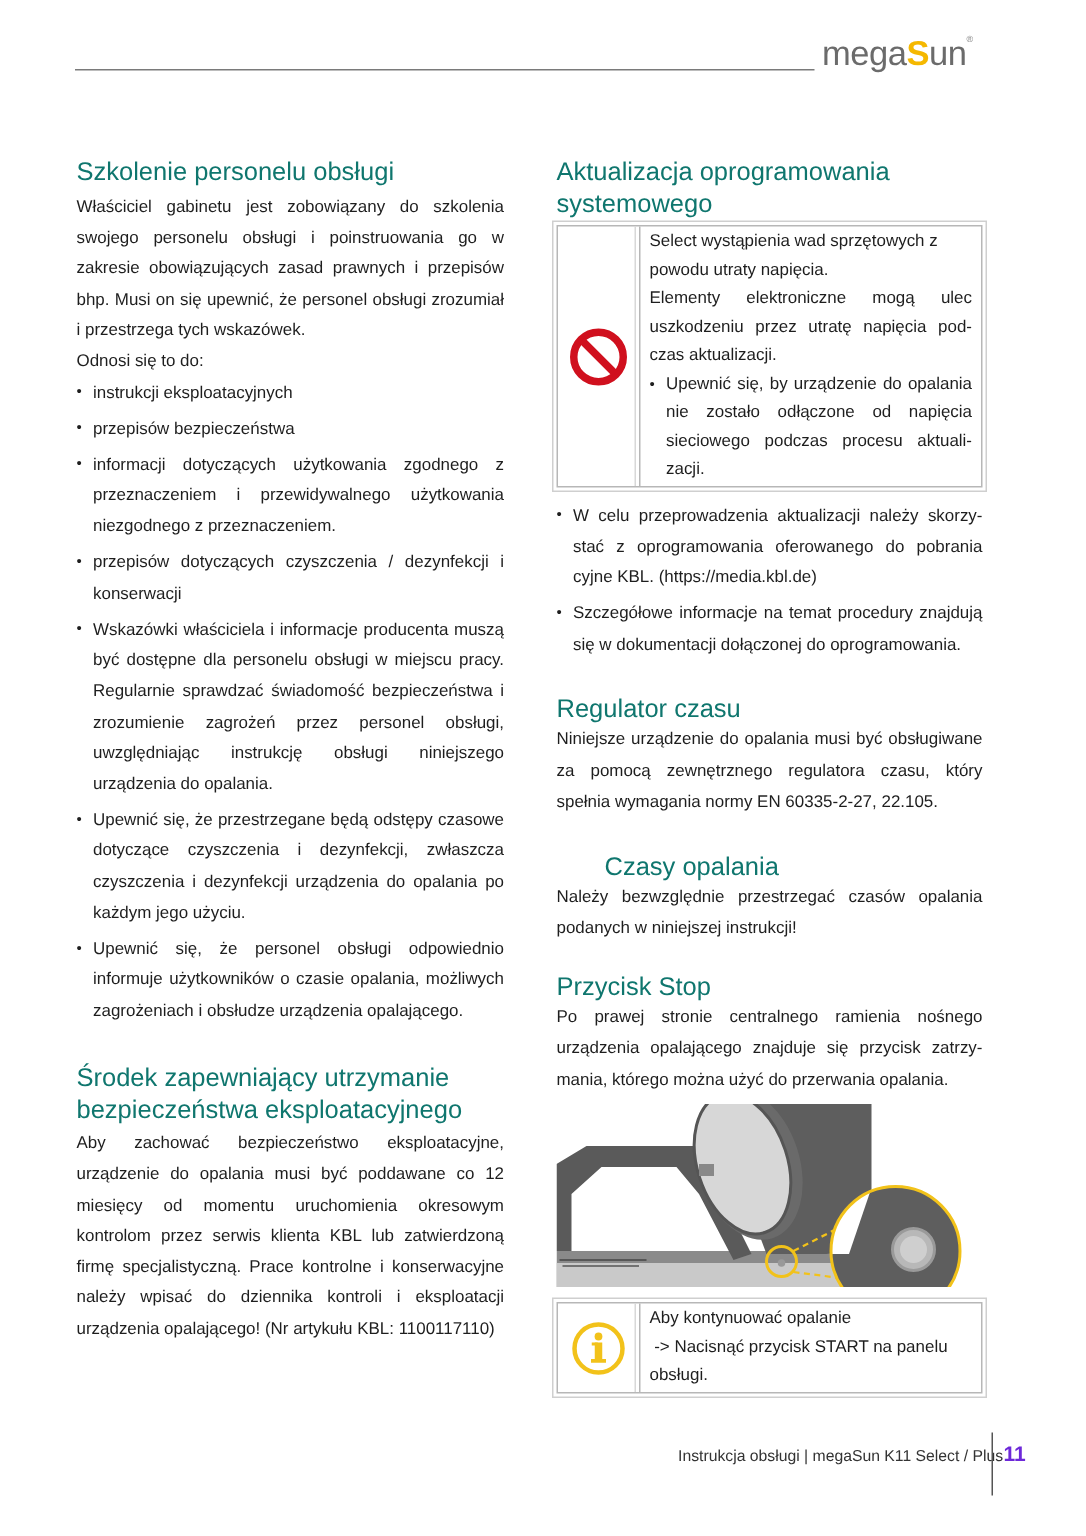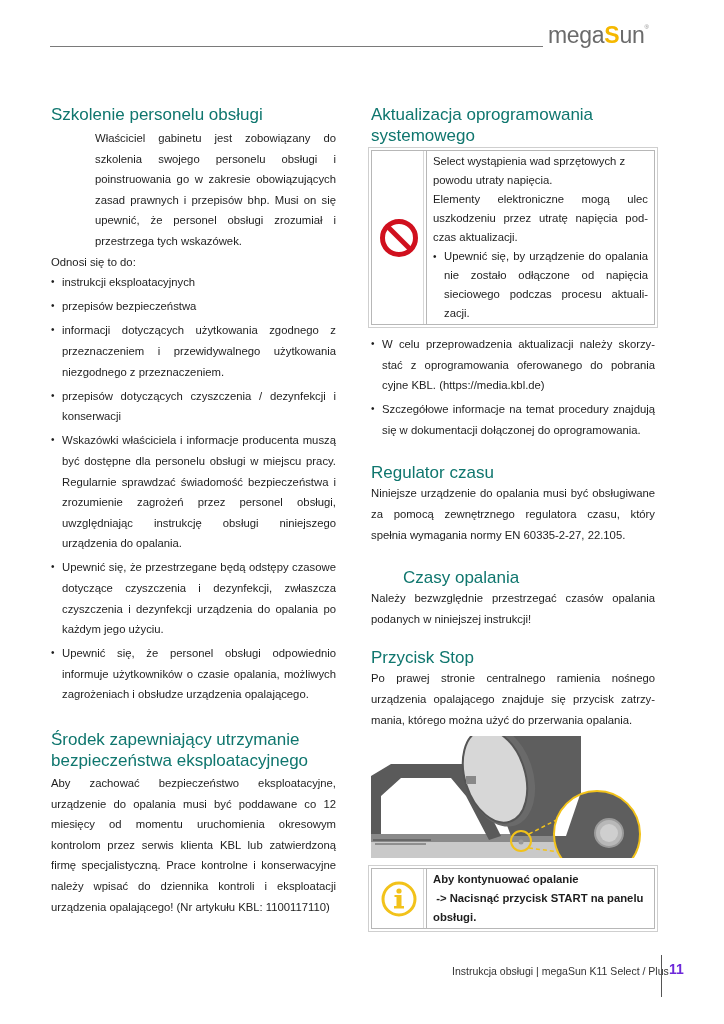--- a/index.html
+++ b/index.html
@@ -63,21 +63,21 @@
 </head>
 <body>
 
 <div class="header-rule"></div>
 <div class="logo">
   <span>mega</span><span class="s">S</span><span>un</span><span class="reg">®</span>
 </div>
 
 <div class="col left">
   <h2>Szkolenie personelu obsługi</h2>
-  <p style="margin-top:3px;margin-left:44px;">Właściciel gabinetu jest zobowiązany do szkolenia swojego personelu obsługi i poinstruowania go w zakresie obowiązujących zasad prawnych i przepisów bhp. Musi on się upewnić, że personel obsługi zrozu­miał i przestrzega tych wskazówek.</p>
+  <p style="margin-top:3px;">Właściciel gabinetu jest zobowiązany do szkolenia swojego personelu obsługi i poinstruowania go w zakresie obowiązujących zasad prawnych i przepisów bhp. Musi on się upewnić, że personel obsługi zrozu­miał i przestrzega tych wskazówek.</p>
   <p style="text-align:left;">Odnosi się to do:</p>
   <ul>
     <li>instrukcji eksploatacyjnych</li>
     <li>przepisów bezpieczeństwa</li>
     <li>informacji dotyczących użytkowania zgodnego z przeznaczeniem i przewidywalnego użytkowania niezgodnego z przeznaczeniem.</li>
     <li>przepisów dotyczących czyszczenia / dezynfekcji i konserwacji</li>
     <li>Wskazówki właściciela i informacje producenta muszą być dostępne dla personelu obsługi w miej­scu pracy. Regularnie sprawdzać świadomość bezpieczeństwa i zrozumienie zagrożeń przez personel obsługi, uwzględniając instrukcję obsługi niniejszego urządzenia do opalania.</li>
     <li>Upewnić się, że przestrzegane będą odstępy cza­sowe dotyczące czyszczenia i dezynfekcji, zwłasz­cza czyszczenia i dezynfekcji urządzenia do opala­nia po każdym jego użyciu.</li>
     <li>Upewnić się, że personel obsługi odpowiednio informuje użytkowników o czasie opalania, możli­wych zagrożeniach i obsłudze urządzenia opalają­cego.</li>
   </ul>
@@ -144,21 +144,21 @@
       <g clip-path="url(#zoomclip)">
         <rect x="180" y="50" width="100" height="100" fill="#5e5e5e"></rect>
         <path d="M180 50 L212 50 L195 100 L180 100 Z" fill="#ffffff"></path>
         <circle cx="238" cy="97" r="14" fill="#b8b8b8" stroke="#9a9a9a" stroke-width="2"></circle>
         <circle cx="238" cy="97" r="9" fill="#cfcfcf"></circle>
       </g>
       <circle cx="226" cy="98" r="43" fill="none" stroke="#f2c21a" stroke-width="2"></circle>
     </svg>
   </div>
 
-  <div class="box" style="margin-top:10px;font-weight:bold;">
+  <div class="box" style="margin-top:10px;">
     <div class="iconcell">
       <svg width="38" height="38" viewBox="0 0 38 38">
         <circle cx="19" cy="19" r="16" fill="#fff" stroke="#f2c21a" stroke-width="3"></circle>
         <circle cx="19" cy="11" r="2.6" fill="#f2c21a"></circle>
         <rect x="16.5" y="15" width="5" height="13" fill="#f2c21a"></rect>
         <rect x="14" y="26" width="10" height="2.5" fill="#f2c21a"></rect>
         <rect x="14.5" y="15" width="4" height="2" fill="#f2c21a"></rect>
       </svg>
     </div>
     <div class="textcell">

